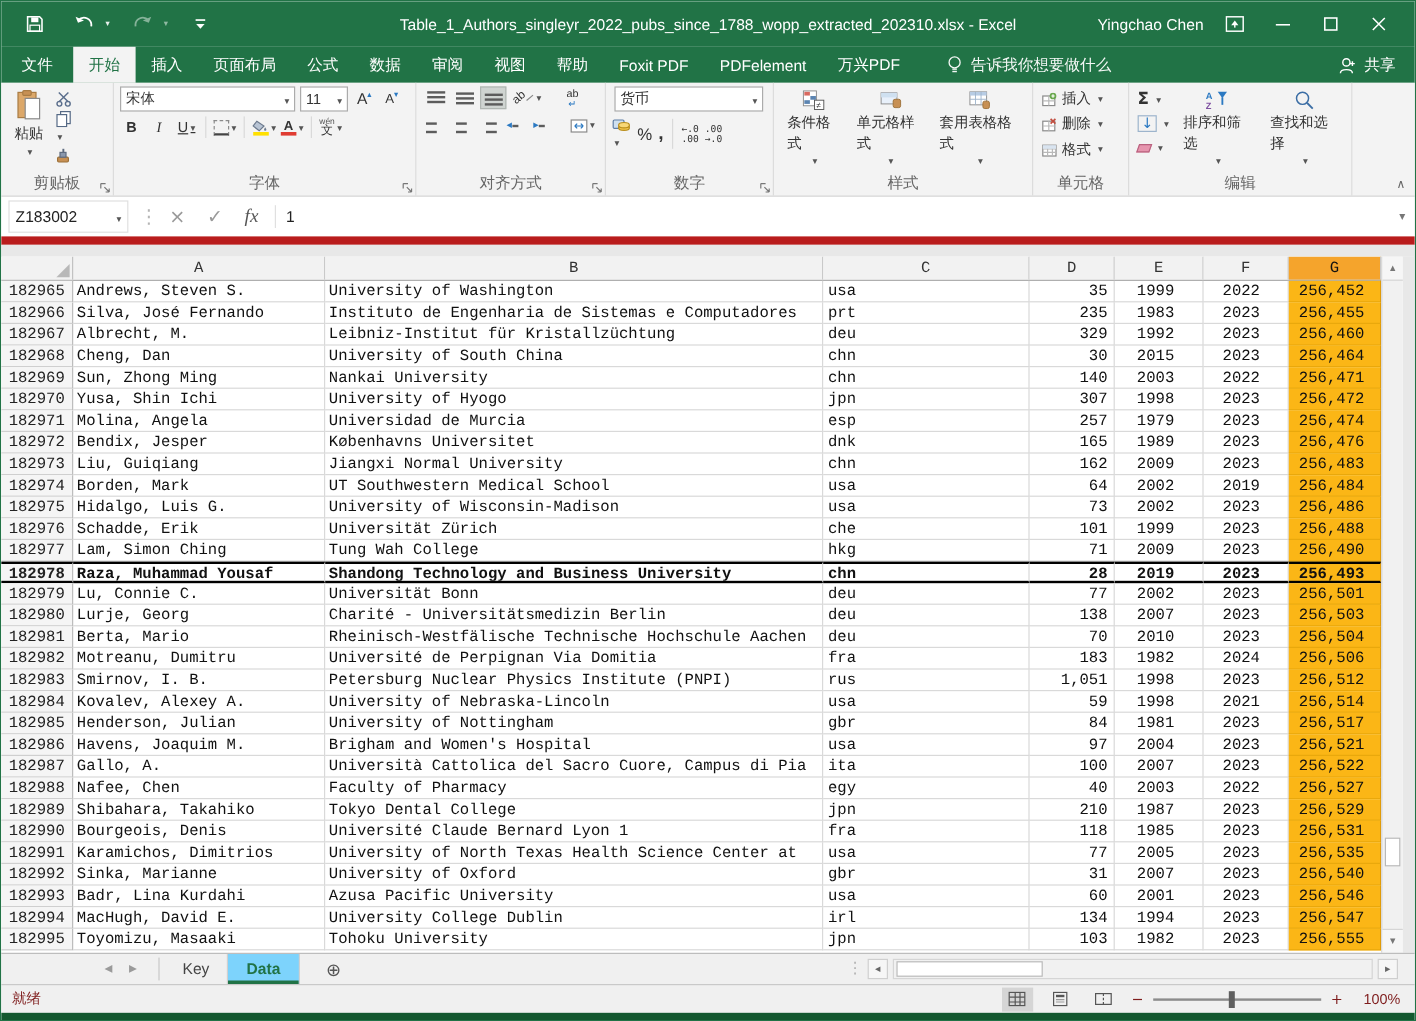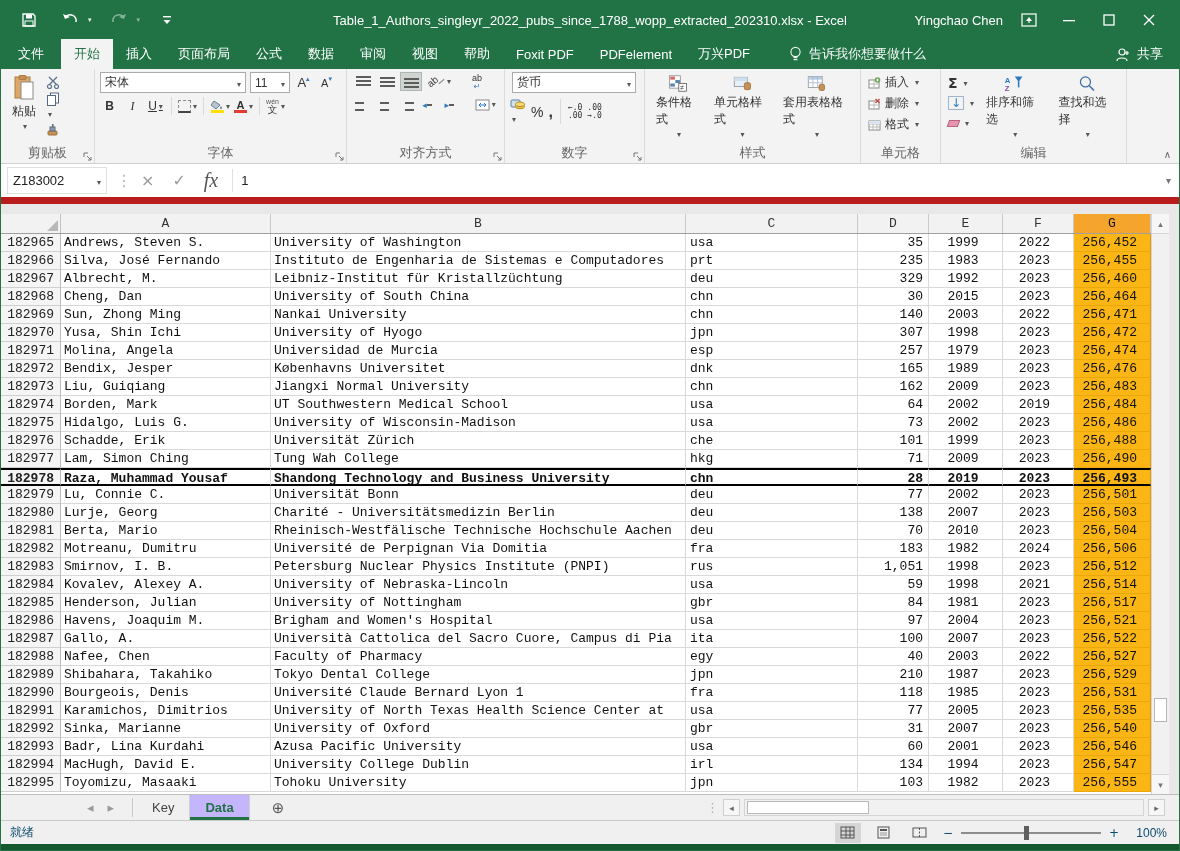--- a/index.html
+++ b/index.html
@@ -55,21 +55,21 @@
 .mini2{font-family:"DejaVu Sans Mono",monospace;font-size:8px;line-height:8px;text-align:center;color:#333}
 
 .tinylbl{font-size:12px;color:#333}
 .eraser{width:11px;height:7px;background:#e695ae;border:1px solid #b9627f;transform:skewX(-20deg)}
 .collapse{position:absolute;right:8px;bottom:3px;color:#666;font-size:10px}
 
 .fbar{position:absolute;top:163px;left:0;right:0;height:40px;background:#fff;border-bottom:7px solid #b91c1c;display:flex;align-items:center}
 .namebox{width:100px;height:27px;margin-left:6px;display:flex;align-items:center;justify-content:space-between;padding:0 5px;font-size:13px;color:#222;border:1px solid #e0e0e0}
 .fdots{color:#b5b5b5;margin:0 9px;font-family:"DejaVu Sans",sans-serif}
 .fxbtns{display:flex;align-items:center;gap:18px;color:#9a9a9a;padding-right:14px;border-right:1px solid #e0e0e0}
-.fx{font-family:"Liberation Serif",serif;font-style:italic;color:#555;font-size:20px}
+.fx{font-family:"Liberation Serif",serif;font-style:italic;color:#555;font-size:16px}
 .fval{flex:1;font-size:13px;color:#222;padding-left:8px}
 .fexp{color:#777;padding-right:8px;font-family:"DejaVu Sans",sans-serif;font-size:10px}
 .gapband{position:absolute;top:203px;left:0;right:0;height:10px;background:#e8e8e8}
 
 .gridwrap{position:absolute;top:213px;left:0;width:1168px;bottom:56px;background:#fff;font-family:"Liberation Mono",monospace;font-size:13px;color:#111}
 .rightmargin{position:absolute;top:213px;left:1168px;right:0;bottom:56px;background:#e8e8e8}
 .hrow{display:flex;height:20px;line-height:19px;background:#f2f2f2;border-bottom:1px solid #9f9f9f}
 .corner{width:60px;border-right:1px solid #c2c2c2;position:relative;background:#f2f2f2}
 .corner::after{content:"";position:absolute;right:2px;bottom:2px;border-left:11px solid transparent;border-bottom:11px solid #b8b8b8}
 .hcell{text-align:center;color:#333;border-right:1px solid #c9c9c9;background:#f2f2f2}
@@ -86,29 +86,29 @@
 
 .vscroll{position:absolute;top:213px;left:1150px;width:18px;bottom:56px;background:#f1f1f1;border-left:1px solid #d5d5d5}
 .vs-up{height:20px;border-bottom:1px solid #d5d5d5;display:flex;align-items:center;justify-content:center;color:#777;font-size:9px;background:#f6f6f6}
 .vs-thumb{position:absolute;left:2px;right:2px;top:484px;height:24px;background:#fff;border:1px solid #b8b8b8}
 .vs-down{position:absolute;bottom:0;left:0;right:0;height:20px;border-top:1px solid #d5d5d5;display:flex;align-items:center;justify-content:center;color:#777;font-size:9px;background:#f6f6f6}
 
 .sheetbar{position:absolute;left:0;right:0;bottom:30px;height:26px;background:#f0f0f0;border-top:1px solid #bdbdbd;display:flex;align-items:stretch;font-size:13px;color:#444}
 .snav{display:flex;align-items:center;gap:14px;padding:0 14px 0 86px;color:#9a9a9a}
 .sdiv{width:1px;background:#c9c9c9;margin:3px 4px}
 .stab{display:flex;align-items:center;padding:0 15px;border-right:1px solid #d0d0d0}
-.stab.active{background:#c4b5fd;color:#217346;font-weight:bold;box-shadow:inset 0 -3px 0 #217346}
+.stab.active{background:#7dd3fc;color:#217346;font-weight:bold;box-shadow:inset 0 -3px 0 #217346}
 .addsheet{display:flex;align-items:center;margin-left:22px;color:#555;font-size:15px}
 .hscroll{margin-left:auto;display:flex;align-items:center;gap:4px;padding-right:14px}
 .hs-dots{color:#b0b0b0;font-family:"DejaVu Sans",sans-serif}
 .hs-btn{width:17px;height:17px;background:#f6f6f6;border:1px solid #cfcfcf;display:flex;align-items:center;justify-content:center;color:#666;font-size:9px}
 .hs-track{position:relative;width:400px;height:17px;background:#f1f1f1;border:1px solid #d5d5d5}
 .hs-thumb{position:absolute;left:2px;top:1px;height:13px;width:122px;background:#fff;border:1px solid #b8b8b8}
 
-.statusbar{position:absolute;left:0;right:0;bottom:6px;height:24px;background:#f0f0f0;border-top:1px solid #c9c9c9;display:flex;align-items:center;font-size:12px;color:#0c4a6e}
+.statusbar{position:absolute;left:0;right:0;bottom:6px;height:24px;background:#f0f0f0;border-top:1px solid #c9c9c9;display:flex;align-items:center;font-size:12px;color:#7f1d1d}
 .statustext{padding-left:9px}
 .sb-right{margin-left:auto;display:flex;align-items:center;gap:10px;padding-right:12px}
 .viewbtn{width:26px;height:20px;display:flex;align-items:center;justify-content:center}
 .viewbtn.active{background:#d5d5d5}
 .zoomline{display:flex;align-items:center;gap:8px}
 .ztrack{position:relative;width:140px;height:2px;background:#8c8c8c}
 .zthumb{position:absolute;left:45%;top:-6px;width:5px;height:14px;background:#5f5f5f}
 .zpct{width:38px;text-align:right}
 .bottomstrip{position:absolute;left:0;right:0;bottom:0;height:6px;background:#14582f}
 svg{display:block}

